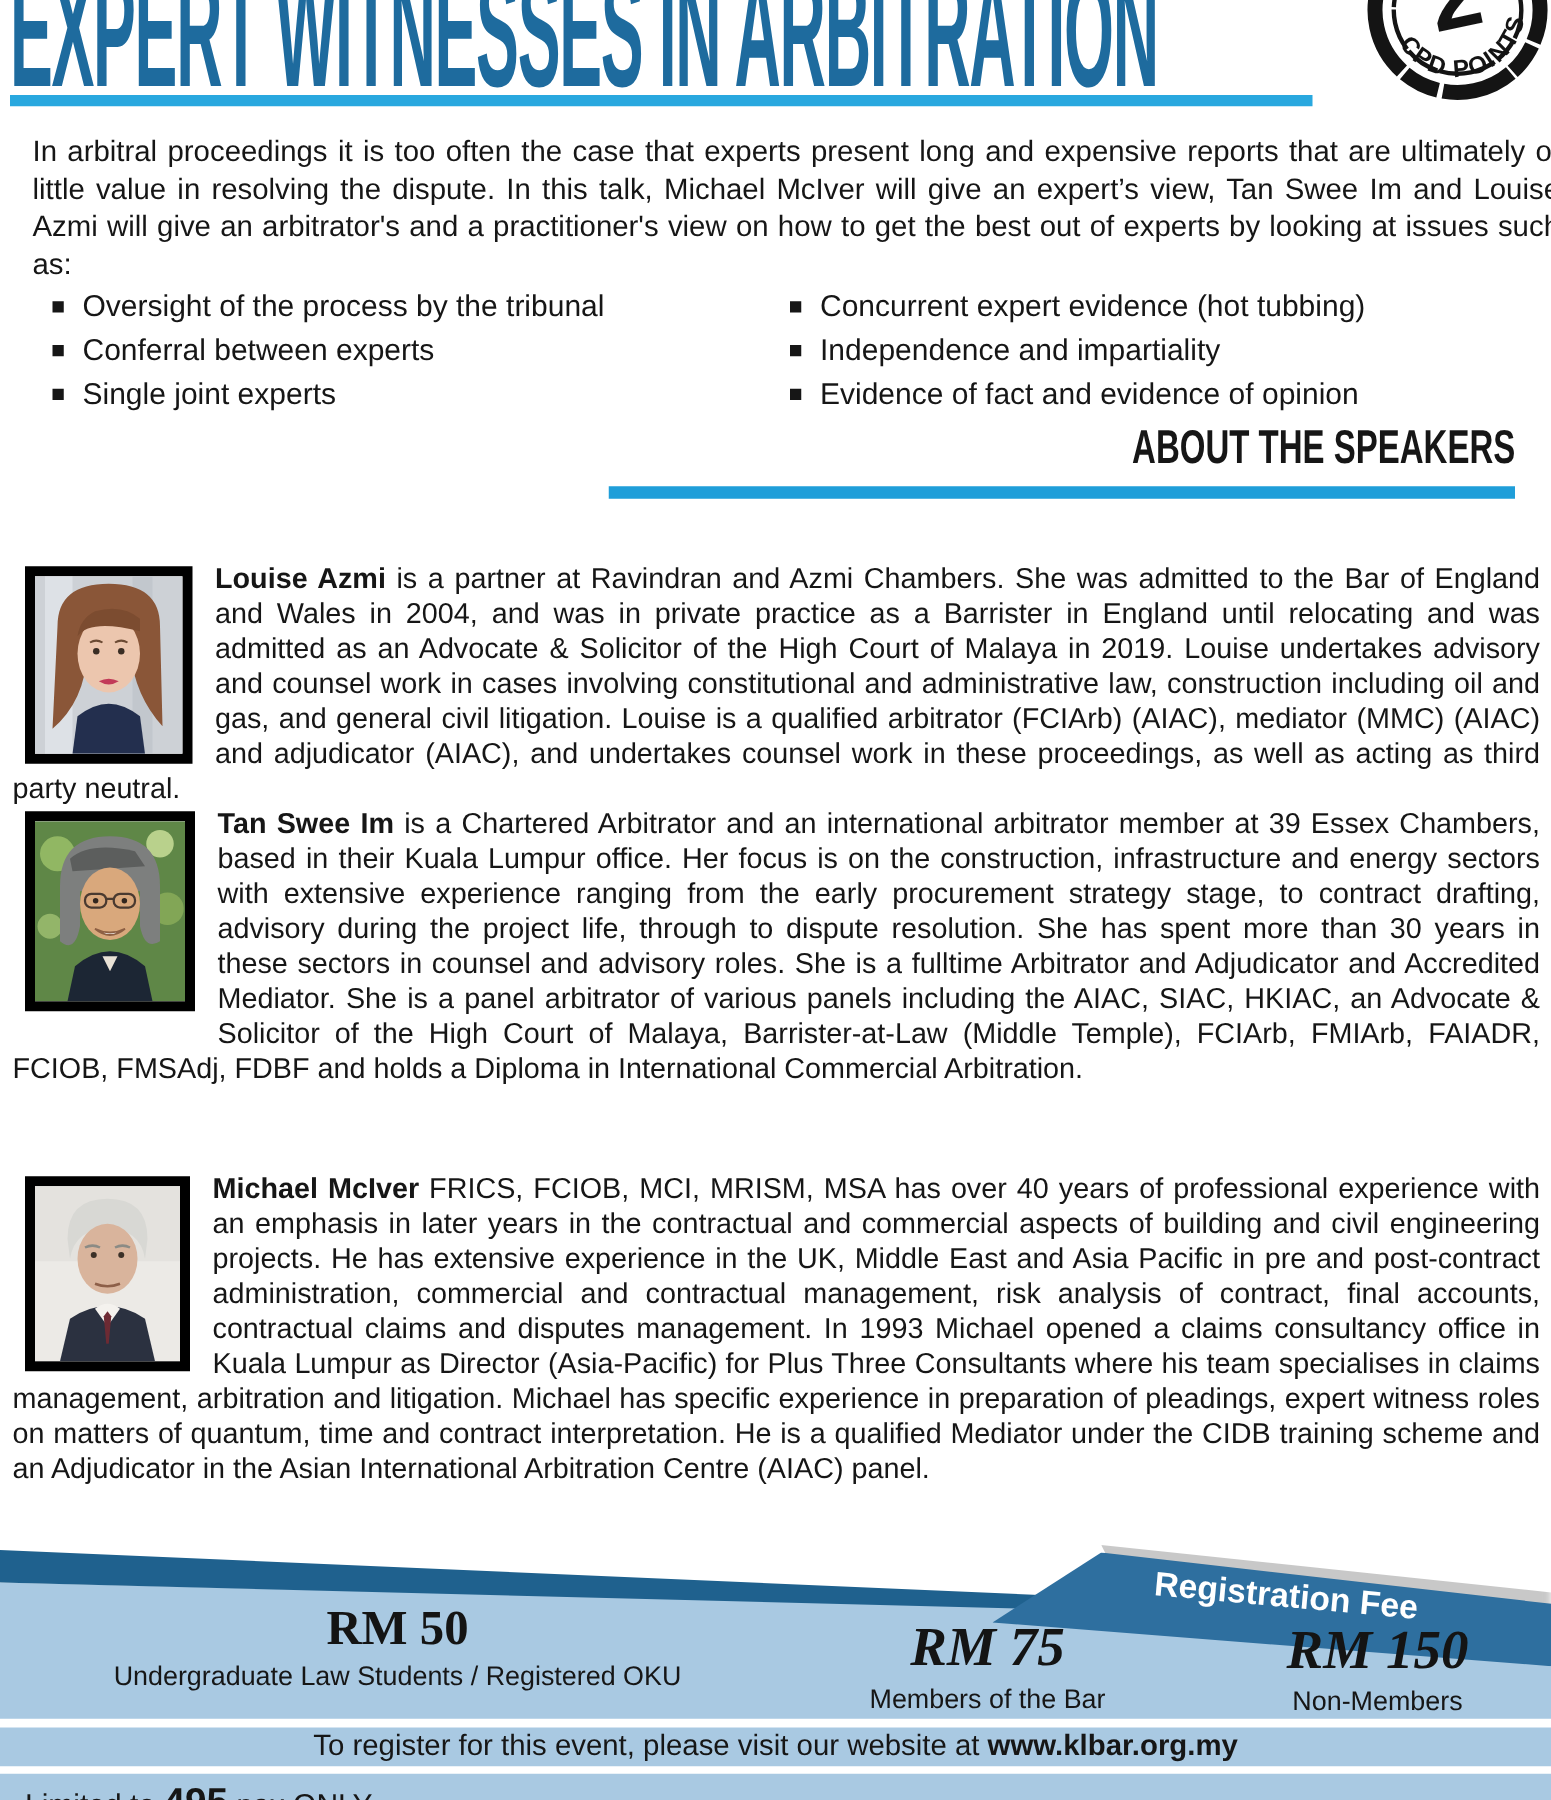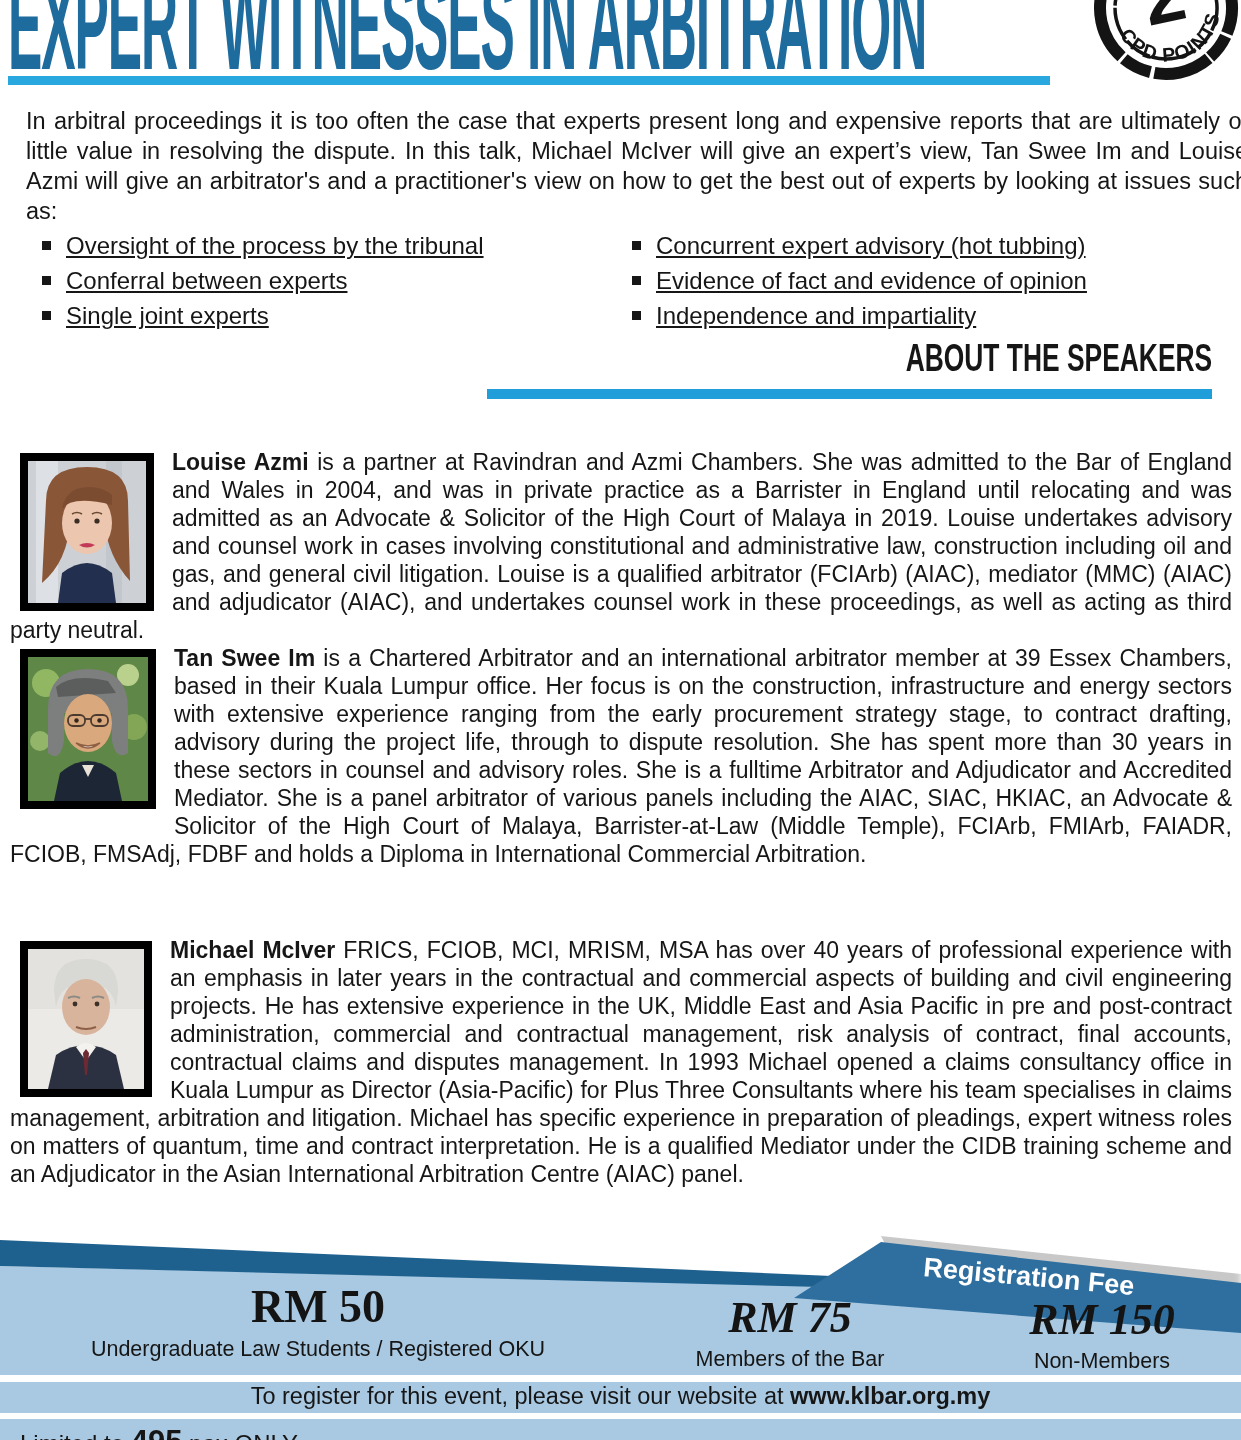--- a/index.html
+++ b/index.html
@@ -16,21 +16,21 @@
   .title-rule{position:absolute;left:8px;top:76px;width:1042px;height:9px;background:#29a8df;}
   .cpd-badge{position:absolute;top:0;right:0;width:150px;height:96px;}
   
   .intro{
     position:absolute;left:10px;top:90px;width:1222px;margin:16px;
     font-size:23.5px;line-height:30px;text-align:justify;
   }
   
   .topics{position:absolute;left:42px;top:228px;width:1180px;display:flex;}
   .topic-col{list-style:none;margin:0;padding:0;width:590px;}
-  .topic-col li{display:flex;align-items:center;font-size:24px;line-height:35px;text-decoration:underline;}
+  .topic-col li{display:flex;align-items:center;font-size:24px;line-height:35px;}
   .bullet{width:9px;height:9px;background:#161616;margin-right:15px;flex:0 0 auto;}
   
   .about-heading{
     position:absolute;right:29px;top:336px;margin:0;white-space:nowrap;
     font-size:33px;font-weight:bold;letter-spacing:0;
     transform:scale(0.80,1.15);transform-origin:top right;
   }
   .about-rule{position:absolute;left:487px;top:389px;width:725px;height:10px;background:#1f9ed9;}
   
   .speaker{position:absolute;left:10px;width:1222px;}
@@ -50,21 +50,21 @@
     clip-path:polygon(881px 4px,1241px 42px,1241px 52px,885px 12px);}
   .ribbon{background:#2e6f9f;clip-path:polygon(794px 66px,881px 10px,1241px 51px,1241px 101px);}
   .ribbon-label{
     position:absolute;left:925px;top:20px;width:300px;margin:0;white-space:nowrap;
     color:#ffffff;font-size:27px;font-weight:600;transform:rotate(5.2deg);transform-origin:left top;
   }
   .fee{position:absolute;text-align:center;}
   .fee .price{font-family:"Liberation Serif",serif;font-weight:bold;color:#141414;margin:0;}
   .fee .desc{font-size:21.5px;line-height:28px;white-space:nowrap;margin:2px 0 0 0;}
   .fee1{left:18px;top:48px;width:600px;}
-  .fee1 .price{font-size:46px;text-align:center;}
+  .fee1 .price{font-size:39px;text-align:center;}
   .fee2{left:640px;top:60px;width:300px;}
   .fee3{left:962px;top:62px;width:280px;}
   .fee2 .price,.fee3 .price{font-size:44px;font-style:italic;}
   .sep1{position:absolute;left:0;top:143px;width:1241px;height:7px;background:#ffffff;}
   .register-line{position:absolute;left:0;top:151px;width:1241px;margin:0;text-align:center;font-size:23.5px;}
   .register-line b{font-weight:bold;}
   .sep2{position:absolute;left:0;top:181px;width:1241px;height:6px;background:#ffffff;}
   .limited-line{position:absolute;left:20px;top:192px;margin:0;font-size:24px;white-space:nowrap;}
   .limited-line strong{font-size:31px;font-weight:bold;}
 </style>
@@ -101,29 +101,29 @@
           <span>Conferral between experts</span>
         </li>
       <li>
           <span class="bullet"></span>
           <span>Single joint experts</span>
         </li>
     </ul>
     <ul class="topic-col">
       <li>
           <span class="bullet"></span>
-          <span>Concurrent expert advisory (hot tubbing)</span>
+          <span>Concurrent expert evidence (hot tubbing)</span>
+        </li>
+      <li>
+          <span class="bullet"></span>
+          <span>Independence and impartiality</span>
         </li>
       <li>
           <span class="bullet"></span>
           <span>Evidence of fact and evidence of opinion</span>
-        </li>
-      <li>
-          <span class="bullet"></span>
-          <span>Independence and impartiality</span>
         </li>
     </ul>
   </div>
 
   <h2 class="about-heading">ABOUT THE SPEAKERS</h2>
   <div class="about-rule"></div>
 
   <section class="speaker s1">
     <span class="photo">
       <svg width="118" height="142" viewBox="0 0 118 142">

